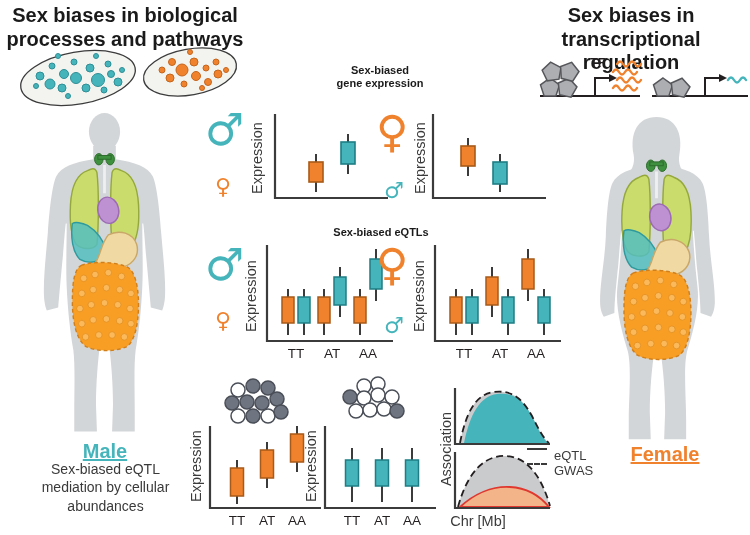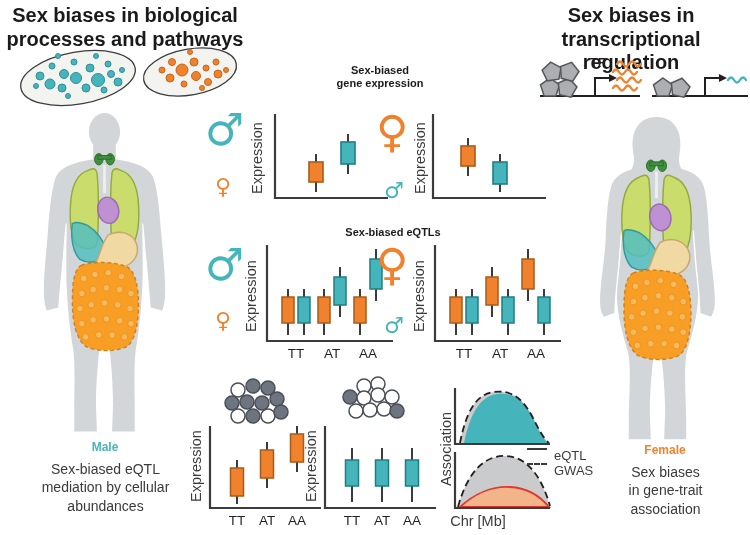--- a/index.html
+++ b/index.html
@@ -6,21 +6,21 @@
   #fig{position:relative;width:750px;height:535px;background:#ffffff;overflow:hidden;
        font-family:"Liberation Sans",sans-serif;color:#231f20;}
   .abs{position:absolute;}
   .ttl{font-weight:bold;font-size:20px;line-height:1.18;text-align:center;color:#1a1a1a;}
   .subttl{font-weight:bold;font-size:11px;line-height:1.15;text-align:center;color:#1a1a1a;}
   .axis-label{font-size:14.5px;color:#3b3b3b;text-align:center;}
   .rot{transform:rotate(-90deg);}
   .sym{font-family:"DejaVu Sans",sans-serif;font-weight:bold;line-height:1;}
   .sym-male{color:#45b5bb;}
   .sym-female{color:#f0822d;}
-  .body-label{font-weight:bold;font-size:12px;text-align:center;}
+  .body-label{font-weight:bold;font-size:20px;text-align:center;text-decoration:underline;}
   .caption{font-size:14px;line-height:1.32;text-align:center;color:#3a3a3a;}
   .legend-row{display:flex;align-items:flex-start;gap:7px;height:15px;font-size:13px;color:#3b3b3b;}
   .swatch{width:20px;height:0;border-top:2px solid #3b3b3b;display:inline-block;}
   .swatch.dashed{border-top-style:dashed;}
   svg{display:block;}
   text{font-family:"Liberation Sans",sans-serif;}
 </style>
 </head>
 <body>
 
@@ -213,25 +213,20 @@
             <circle cx="108" cy="226" r="3.5"></circle>
           <circle cx="60" cy="240" r="3.5"></circle>
             <circle cx="74" cy="238" r="3.5"></circle>
             <circle cx="88" cy="238" r="3.5"></circle>
             <circle cx="101" cy="240" r="3.5"></circle>
         </g>
       </g>
     </g>
   </svg>
   <div class="abs body-label sym-female" style="left:600px;top:443px;width:130px;">Female</div>
-  <div class="abs caption" style="left:598px;top:463px;width:135px;">
-    <div>Sex biases</div>
-    <div>in gene-trait</div>
-    <div>association</div>
-  </div>
 
   <div class="abs subttl" style="left:305px;top:64px;width:150px;">
     <div>Sex-biased</div>
     <div>gene expression</div>
   </div>
 
   <div class="abs sym sym-male" style="left:205px;top:108px;font-size:44px;">♂</div>
   <div class="abs sym sym-female" style="left:215px;top:176px;font-size:22px;">♀</div>
   <div class="abs axis-label rot" style="left:197px;top:150px;width:120px;">Expression</div>
   <svg class="abs" style="left:268px;top:112px;" width="122" height="98" viewBox="0 0 122 98">
@@ -246,21 +241,21 @@
   <div class="abs sym sym-male" style="left:384px;top:180px;font-size:22px;">♂</div>
   <div class="abs axis-label rot" style="left:360px;top:150px;width:120px;">Expression</div>
   <svg class="abs" style="left:426px;top:112px;" width="122" height="98" viewBox="0 0 122 98">
     <path d="M7,2 L7,86 L120,86" fill="none" stroke="#3b3b3b" stroke-width="2.2"></path>
     <line x1="42" y1="26" x2="42" y2="64" stroke="#3b3b3b" stroke-width="2"></line>
     <rect x="35" y="34" width="14" height="20" fill="#F0822D" stroke="#A85A18" stroke-width="1.6"></rect>
     <line x1="74" y1="42" x2="74" y2="80" stroke="#3b3b3b" stroke-width="2"></line>
     <rect x="67" y="50" width="14" height="22" fill="#45B5BB" stroke="#1F7E85" stroke-width="1.6"></rect>
   </svg>
 
-  <div class="abs subttl" style="left:308px;top:226px;width:170px;">Sex-biased eQTLs</div>
+  <div class="abs subttl" style="left:296px;top:226px;width:170px;">Sex-biased eQTLs</div>
 
   <div class="abs sym sym-male" style="left:205px;top:243px;font-size:44px;">♂</div>
   <div class="abs sym sym-female" style="left:215px;top:310px;font-size:22px;">♀</div>
   <div class="abs axis-label rot" style="left:191px;top:288px;width:120px;">Expression</div>
   <svg class="abs" style="left:260px;top:243px;" width="135" height="120" viewBox="0 0 135 120">
     <path d="M7,2 L7,98 L133,98" fill="none" stroke="#3b3b3b" stroke-width="2.2"></path>
     <line x1="28" y1="46" x2="28" y2="92" stroke="#3b3b3b" stroke-width="2"></line>
     <rect x="22" y="54" width="12" height="26" fill="#F0822D" stroke="#A85A18" stroke-width="1.5"></rect>
     <line x1="44" y1="46" x2="44" y2="92" stroke="#3b3b3b" stroke-width="2"></line>
     <rect x="38" y="54" width="12" height="26" fill="#45B5BB" stroke="#1F7E85" stroke-width="1.5"></rect>

